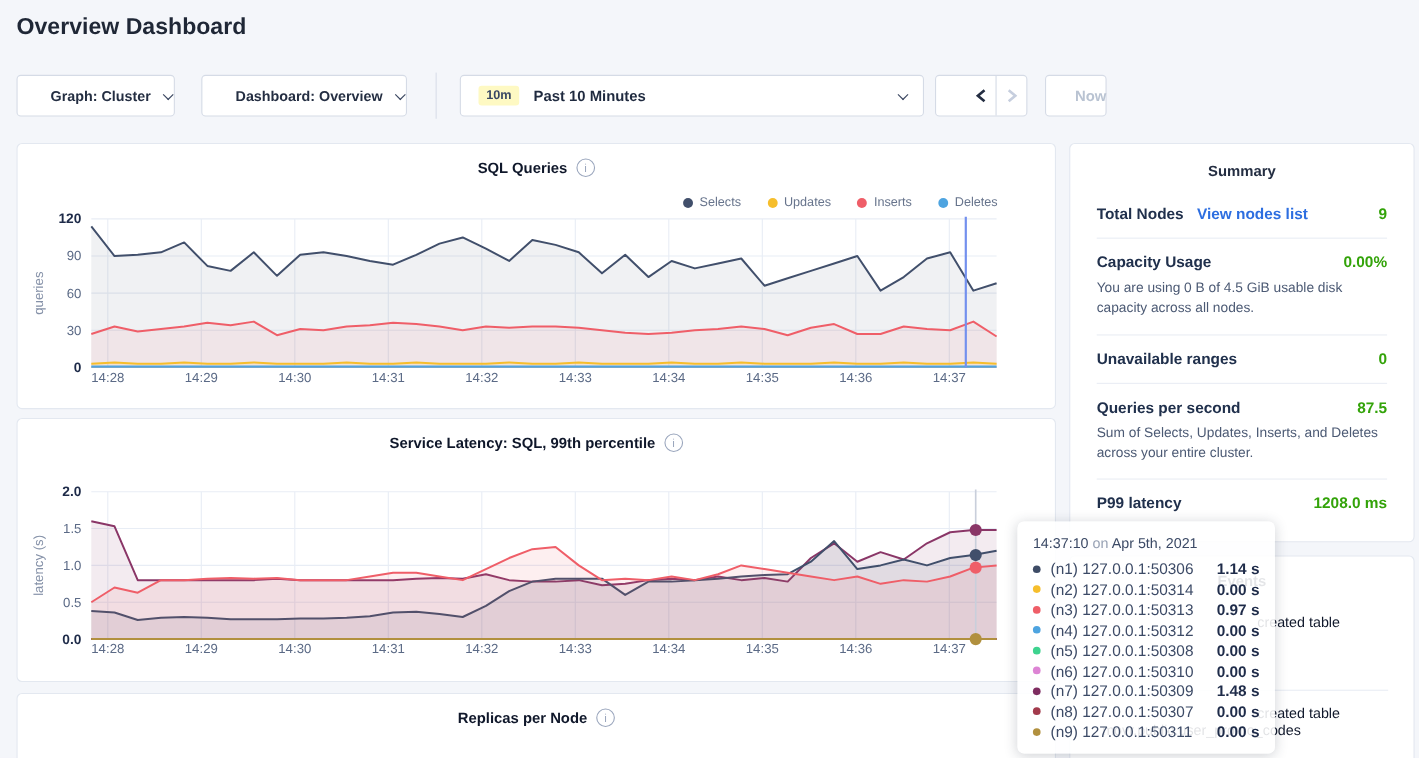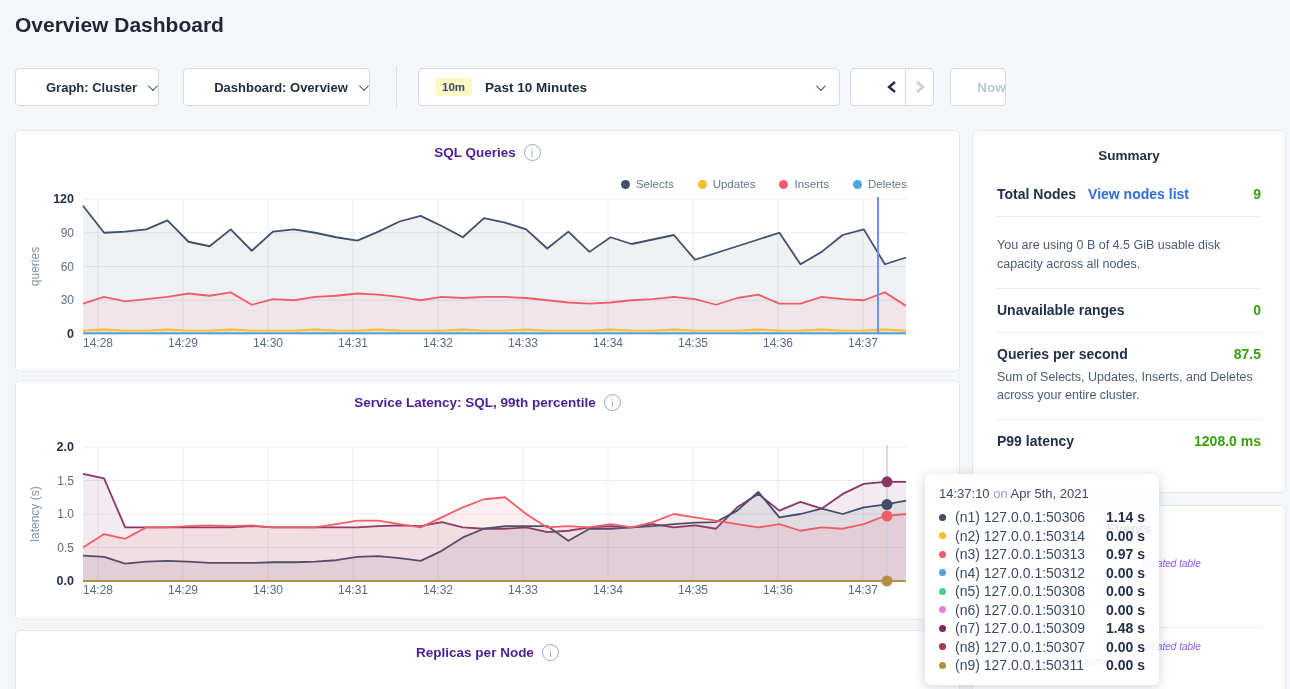--- a/index.html
+++ b/index.html
@@ -27,40 +27,40 @@
   .arrow-cell { flex:1; display:flex; align-items:center; justify-content:center; }
   .arrow-cell:first-child { border-right:1px solid #d5dbe6; }
   .now-btn { left:950px; top:68px; width:56px; display:flex; align-items:center; justify-content:center; font-size:13.5px; font-weight:700; color:#b9c3d2; }
 
   
   .card { position:absolute; background:#fff; border:1px solid #e3e8f0; border-radius:5px; }
   .card-sql      { left:15px; top:130px; width:945px; height:242px; }
   .card-latency  { left:15px; top:380px; width:945px; height:240px; }
   .card-replicas { left:15px; top:630px; width:945px; height:120px; }
   .chart-title-row { position:absolute; top:13px; left:0; width:100%; display:flex; justify-content:center; align-items:center; gap:8px; }
-  .chart-title { font-size:13.5px; font-weight:700; color:#4c1d95; }
+  .chart-title { font-size:13.5px; font-weight:700; color:#0f172a; }
   .info-icon { width:17px; height:17px; border:1px solid #9aa6bd; border-radius:50%; color:#9aa6bd; font-size:10.5px; display:flex; align-items:center; justify-content:center; cursor:pointer; }
   .legend { position:absolute; top:47px; right:52px; display:flex; gap:24px; }
   .legend-item { display:flex; align-items:center; gap:6px; font-size:11.5px; color:#67748c; }
   .legend-dot { width:9px; height:9px; border-radius:50%; }
   .chart-svg { position:absolute; left:0; top:0; }
 
   
   .card-summary { left:972px; top:130px; width:314px; height:363px; padding:0 24px; }
   .card-events  { left:972px; top:505px; width:314px; height:200px; }
   .sum-title { text-align:center; font-size:13.5px; font-weight:700; color:#242e42; padding:17px 0 10px; }
   .sum-row { padding:13px 0 14px; }
   .sum-row + .sum-row { border-top:1px solid #e9edf4; }
   .sum-head { display:flex; align-items:flex-end; gap:12px; font-size:14px; font-weight:700; color:#20304c; }
   .sum-value { margin-left:auto; color:#33a309; font-weight:700; font-size:14px; white-space:nowrap; }
   .sum-link { color:#2d6ee0; font-weight:700; font-size:14px; text-decoration:none; cursor:pointer; }
   .sum-desc { margin-top:6px; font-size:12.5px; color:#4c5a74; line-height:1.5; }
   .ev-title { text-align:center; font-size:13.5px; font-weight:700; color:#242e42; padding-top:15px; }
   .ev-divider { position:absolute; left:996px; top:627px; width:266px; height:1px; background:#e9edf4; z-index:40; }
-  .frag { position:absolute; font-size:10px; color:#8b5cf6; z-index:40; white-space:nowrap;font-style:italic; }
+  .frag { position:absolute; font-size:13px; color:#0f172a; z-index:40; white-space:nowrap; }
 
   
   .tooltip { position:absolute; left:925px; top:474px; width:234px; min-height:206px;
     background:rgba(255,255,255,0.88); border-radius:6px; box-shadow:0 2px 12px rgba(40,50,70,0.22);
     padding:12px 14px 10px; z-index:50; }
   .tt-title { font-size:13px; color:#3c4a66; margin-bottom:7px; }
   .tt-on { color:#98a2b5; }
   .tt-row { display:flex; align-items:center; gap:9px; font-size:14px; color:#3c4a66; height:18.5px; }
   .tt-dot { width:7px; height:7px; border-radius:50%; flex:none; }
   .tt-node { width:146px; white-space:nowrap; }
@@ -235,20 +235,24 @@
   <div class="sum-title">Summary</div>
   <div id="summary-rows">
       <div class="sum-row">
         <div class="sum-head">
           <span class="sum-label">Total Nodes</span>
           <a class="sum-link">View nodes list</a>
           <span class="sum-value">9</span>
         </div>
       </div>
       <div class="sum-row">
+        <div class="sum-head">
+          <span class="sum-label">Capacity Usage</span>
+          <span class="sum-value">0.00%</span>
+        </div>
         <p class="sum-desc">You are using 0 B of 4.5 GiB usable disk capacity across all nodes.</p>
       </div>
       <div class="sum-row">
         <div class="sum-head">
           <span class="sum-label">Unavailable ranges</span>
           <span class="sum-value">0</span>
         </div>
       </div>
       <div class="sum-row">
         <div class="sum-head">

